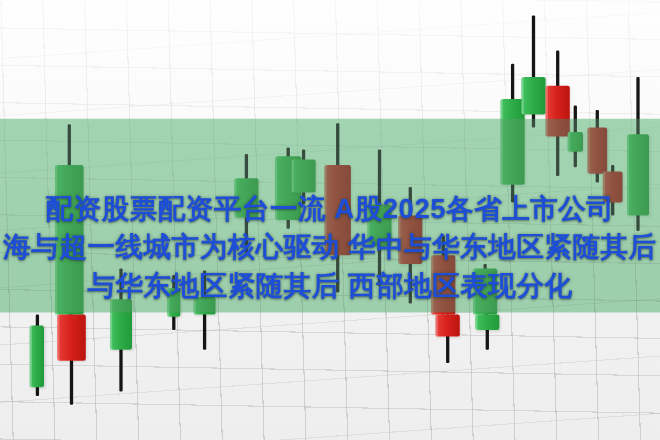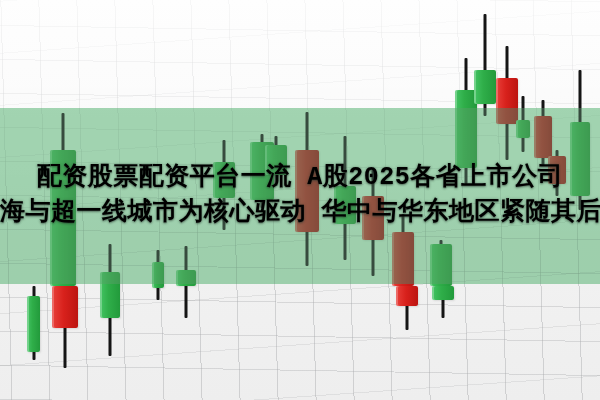--- a/index.html
+++ b/index.html
@@ -196,18 +196,19 @@
       </div>
       <div class="candle" style="left: 570px; width: 20px; top: 70px; height: 140px;">
         <div class="wick" style="top: 0px; height: 140px;"></div>
         <div class="body up" style="top: 52px; height: 74px;"></div>
       </div>
     </div>
 
   <div class="green-band" id="band" style="top: 108px; height: 176px;"></div>
   <div class="green-band-tint" id="band2" style="top: 108px; height: 176px;"></div>
 
-  <div class="headline" id="headline" style="top: 160px; color: #000000; font-family: Liberation Mono, monospace;">
+  <div class="headline" id="headline" style="top: 173px; color: #1d4ed8;">
     <span class="hl-line">配资股票配资平台一流 A股2025各省上市公司</span>
     <span class="hl-line over">海与超一线城市为核心驱动 华中与华东地区紧随其后</span>
+    <span class="hl-line">与华东地区紧随其后 西部地区表现分化</span>
   </div>
 
 </div>
 
 </body></html>

